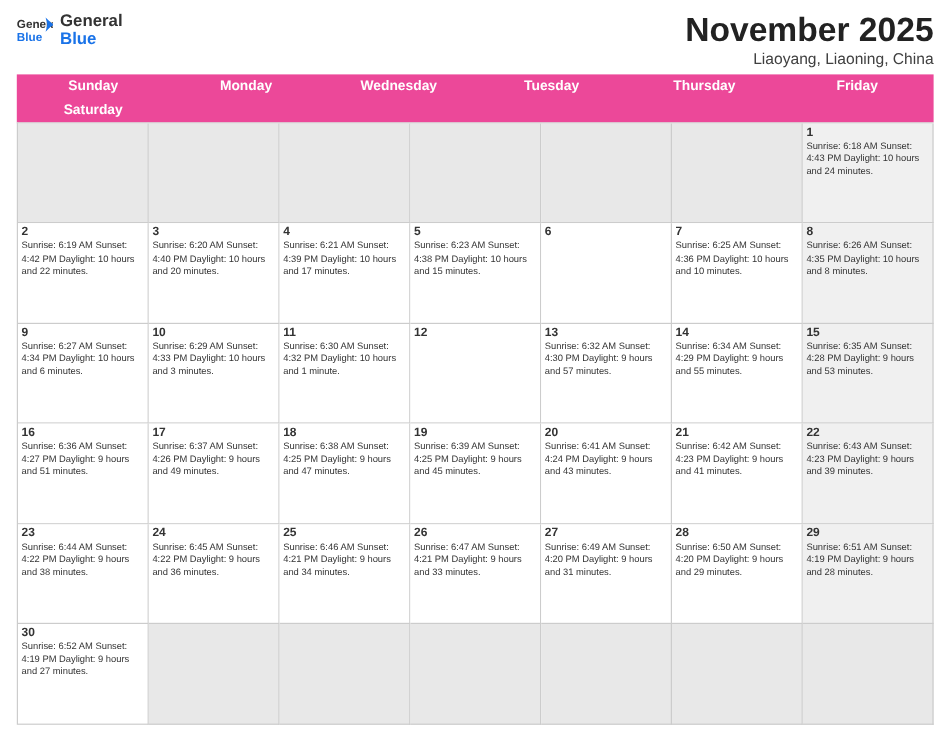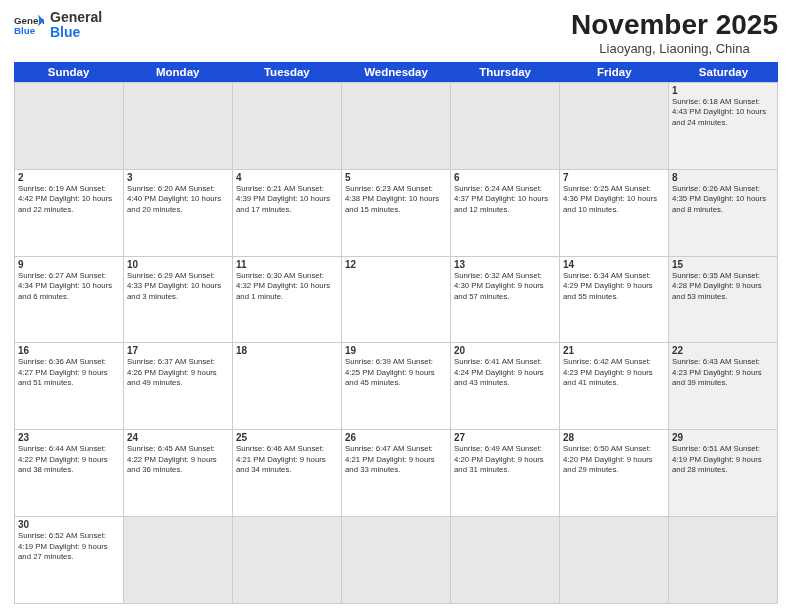--- a/index.html
+++ b/index.html
@@ -27,41 +27,41 @@
     .logo {
       display: flex;
       align-items: center;
       gap: 4px;
     }
     .logo-icon {
       width: 30px;
       height: 24px;
     }
     .title-section {
-      text-align: center;
+      text-align: right;
     }
     .month-year {
       font-size: 28px;
       font-weight: bold;
       color: #222;
       line-height: 1.1;
     }
     .location {
       font-size: 13px;
       color: #404040;
     }
     .calendar {
       flex: 1;
       display: flex;
       flex-direction: column;
     }
     .day-headers {
       display: grid;
-      grid-template-columns: repeat(7, 1fr);
-      background: #1d4ed8;
+      grid-template-columns: repeat(6, 1fr);
+      background: #ec4899;
     }
     .day-header {
       color: white;
       text-align: center;
       font-size: 11.5px;
       font-weight: bold;
       padding: 4px 2px;
     }
     .calendar-grid {
       display: grid;
@@ -119,22 +119,22 @@
     <div class="title-section">
       <div class="month-year">November 2025</div>
       <div class="location">Liaoyang, Liaoning, China</div>
     </div>
   </div>
 
   <div class="calendar">
     <div class="day-headers">
       <div class="day-header">Sunday</div>
       <div class="day-header">Monday</div>
+      <div class="day-header">Wednesday</div>
       <div class="day-header">Tuesday</div>
-      <div class="day-header">Wednesday</div>
       <div class="day-header">Thursday</div>
       <div class="day-header">Friday</div>
       <div class="day-header">Saturday</div>
     </div>
     <div class="calendar-grid" id="cal-grid">
     <div class="cal-cell empty"></div>
         <div class="cal-cell empty"></div>
         <div class="cal-cell empty"></div>
         <div class="cal-cell empty"></div>
         <div class="cal-cell empty"></div>
@@ -164,23 +164,20 @@
 Daylight: 10 hours and 17 minutes.</div>
         </div>
         <div class="cal-cell">
           <span class="day-num">5</span>
           <div class="cell-text">Sunrise: 6:23 AM
 Sunset: 4:38 PM
 Daylight: 10 hours and 15 minutes.</div>
         </div>
         <div class="cal-cell">
           <span class="day-num">6</span>
-          <div class="cell-text">Sunrise: 6:24 AM
-Sunset: 4:37 PM
-Daylight: 10 hours and 12 minutes.</div>
         </div>
         <div class="cal-cell">
           <span class="day-num">7</span>
           <div class="cell-text">Sunrise: 6:25 AM
 Sunset: 4:36 PM
 Daylight: 10 hours and 10 minutes.</div>
         </div>
         <div class="cal-cell shaded">
           <span class="day-num">8</span>
           <div class="cell-text">Sunrise: 6:26 AM
@@ -233,20 +230,23 @@
 Daylight: 9 hours and 51 minutes.</div>
         </div>
         <div class="cal-cell">
           <span class="day-num">17</span>
           <div class="cell-text">Sunrise: 6:37 AM
 Sunset: 4:26 PM
 Daylight: 9 hours and 49 minutes.</div>
         </div>
         <div class="cal-cell">
           <span class="day-num">18</span>
+          <div class="cell-text">Sunrise: 6:38 AM
+Sunset: 4:25 PM
+Daylight: 9 hours and 47 minutes.</div>
         </div>
         <div class="cal-cell">
           <span class="day-num">19</span>
           <div class="cell-text">Sunrise: 6:39 AM
 Sunset: 4:25 PM
 Daylight: 9 hours and 45 minutes.</div>
         </div>
         <div class="cal-cell">
           <span class="day-num">20</span>
           <div class="cell-text">Sunrise: 6:41 AM

